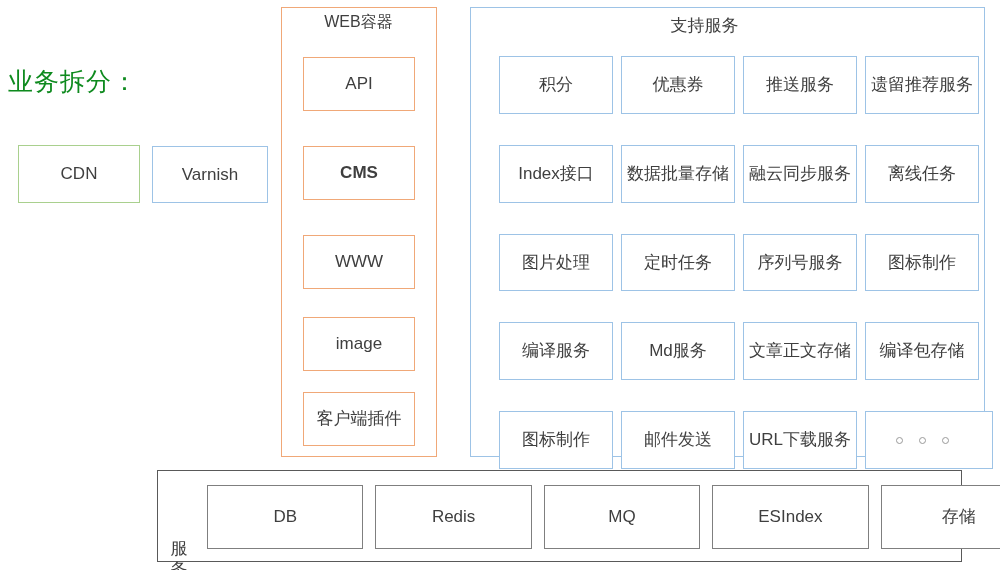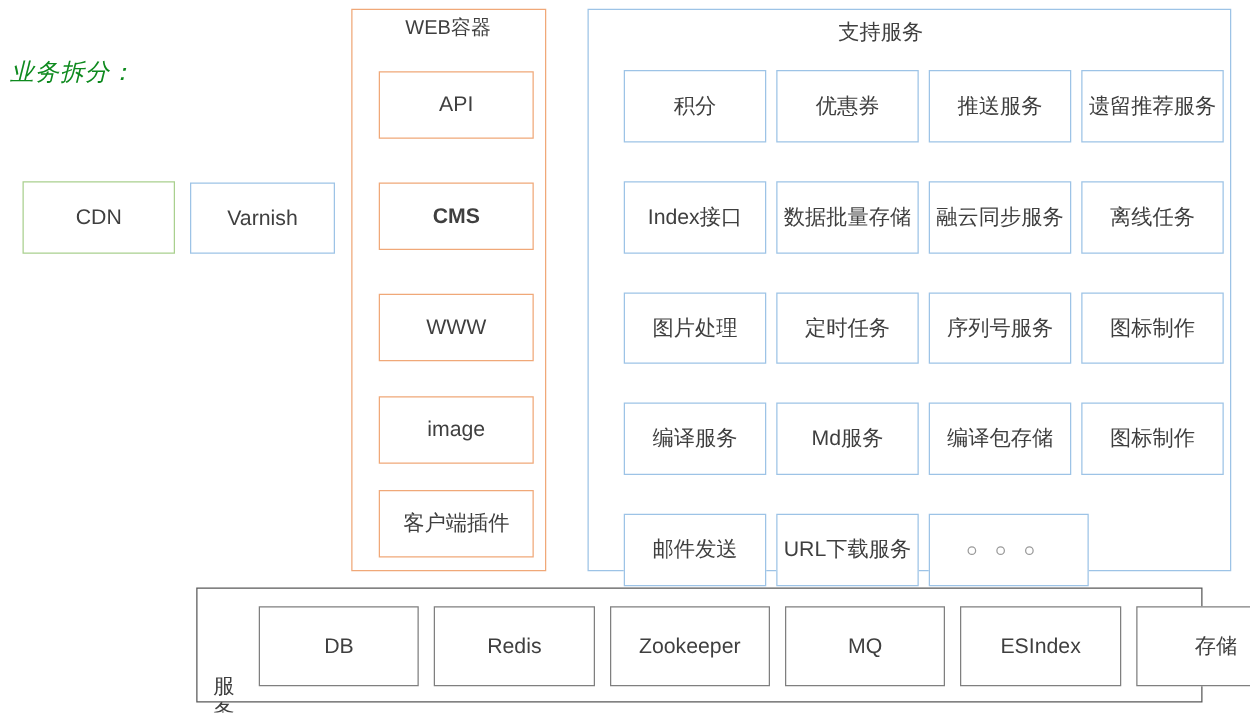--- a/index.html
+++ b/index.html
@@ -14,27 +14,26 @@
     overflow: hidden;
     font-family: "Liberation Sans", "DejaVu Sans", sans-serif;
     color: #404040;
   }
 
   .abs { position: absolute; box-sizing: border-box; }
 
   
   .page-title {
     left: 8px;
-    top: 42px;
-    font-size: 19px;
+    top: 64px;
+    font-size: 25px;
     line-height: 34px;
     color: #0e8a1e;
     letter-spacing: 1px;
     white-space: nowrap;
-    font-style: italic;
   }
 
   
   .node {
     display: flex;
     align-items: center;
     justify-content: center;
     text-align: center;
     background: #ffffff;
     font-size: 17px;
@@ -56,21 +55,21 @@
     left: 281px; top: 7px; width: 156px; height: 450px;
     border: 1.6px solid #f0a878;
     background: #ffffff;
   }
   #web-container-title {
     left: 281px; top: 12px; width: 155px;
     text-align: center;
     font-size: 16px;
     color: #3f3f3f;
   }
-  .web-node { left: 303px; width: 124px; height: 54px; }
+  .web-node { left: 303px; width: 112px; height: 54px; }
   #web-api     { top: 57px; }
   #web-cms     { top: 146px; font-weight: bold; }
   #web-www     { top: 235px; }
   #web-image   { top: 317px; }
   #web-plugin  { top: 392px; }
 
   
   #support-container {
     left: 470px; top: 7px; width: 515px; height: 450px;
     border: 1.4px solid #9dc3e6;
@@ -162,34 +161,34 @@
   <div class="node node-blue">融云同步服务</div>
   <div class="node node-blue">离线任务</div>
 
   <div class="node node-blue">图片处理</div>
   <div class="node node-blue">定时任务</div>
   <div class="node node-blue">序列号服务</div>
   <div class="node node-blue">图标制作</div>
 
   <div class="node node-blue">编译服务</div>
   <div class="node node-blue">Md服务</div>
+  <div class="node node-blue">文章正文存储</div>
   <div class="node node-blue">编译包存储</div>
 
   <div class="node node-blue">图标制作</div>
   <div class="node node-blue">邮件发送</div>
   <div class="node node-blue">URL下载服务</div>
   <div class="node node-blue dots-cell">
     <span class="dot"></span>
     <span class="dot"></span>
     <span class="dot"></span>
   </div>
 </div>
 
 <div class="abs" id="service-bar"></div>
 <div class="abs" id="service-bar-label">服务</div>
 <div class="abs" id="service-row">
   <div class="node node-dark">DB</div>
   <div class="node node-dark">Redis</div>
-  <div class="node node-dark">Zookeeper</div>
   <div class="node node-dark">MQ</div>
   <div class="node node-dark">ESIndex</div>
   <div class="node node-dark">存储</div>
 </div>
 
 </body></html>

